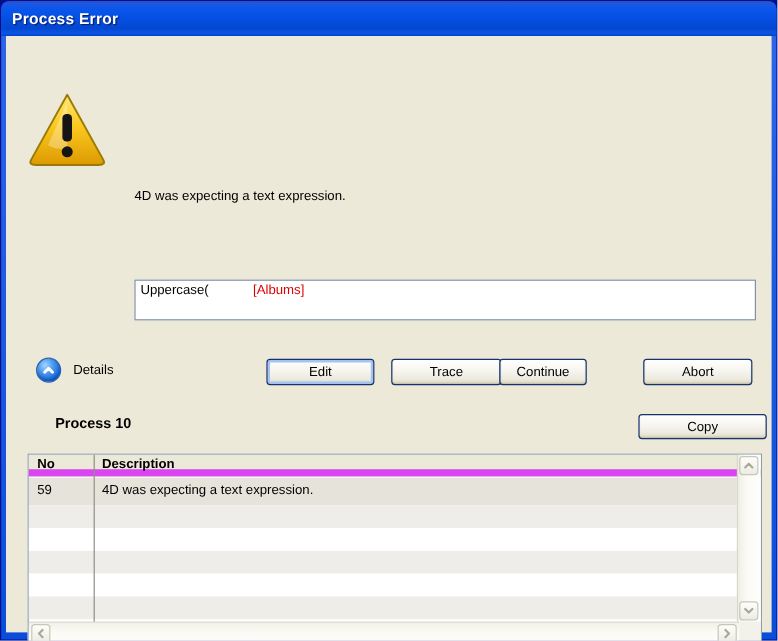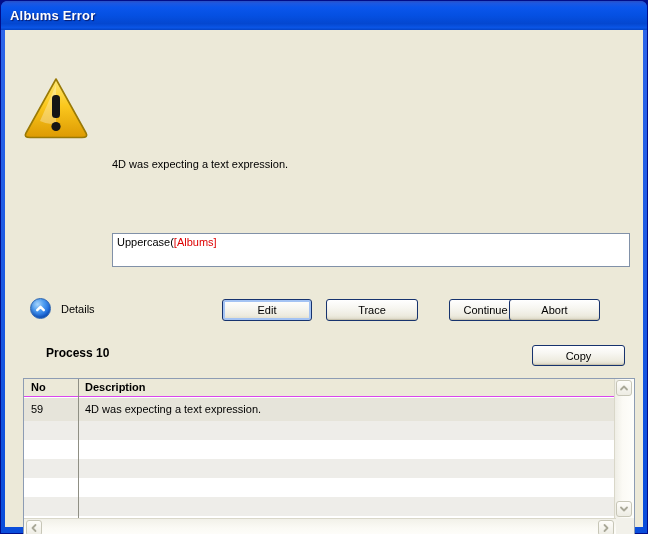--- a/index.html
+++ b/index.html
@@ -20,50 +20,50 @@
   .warn-icon { position:absolute; left:17px; top:45px; }
   .msg { position:absolute; left:107px; width:500px; font-size:11px; color:#000; }
   .msg1 { top:50px; }
   .msg2 { top:128px; }
 
   .expr-box {
     position:absolute; left:107px; top:203px; width:518px; height:34px;
     background:#ffffff; border:1px solid #8191a8; font-size:11px; padding:2px 4px; color:#000;
     line-height:13px; overflow:hidden; cursor:text;
   }
-  .tok-err { color:#dd0000; }
+  .tok-err { color:#dd0000;margin-left:37px; }
 
   .details-circle {
     position:absolute; left:25px; top:268px; width:21px; height:21px; border-radius:50%;
     background:radial-gradient(circle at 35% 28%, #a6d4fb 0%, #4d9cef 35%, #1a6ade 70%, #0d53b8 100%);
     border:1px solid #2a62ae; box-shadow:inset 0 -2px 3px rgba(0,10,60,0.25);
     display:flex; align-items:center; justify-content:center; cursor:pointer;
   }
   .details-label { position:absolute; left:56px; top:273px; font-size:11px; color:#000; }
 
   .btn {
     position:absolute; height:22px; border:1px solid #17336e; border-radius:3px;
     background:linear-gradient(180deg,#ffffff 0%,#f7f6f1 40%,#edebdf 78%,#ddd9c6 100%);
     font-family:"Liberation Sans", sans-serif; font-size:11px; color:#000; cursor:pointer;
     box-shadow:inset 0 -1px 1px rgba(120,110,80,0.25);
   }
   .btn-default { box-shadow:inset 0 0 0 2px #a4c3f3, inset 0 -1px 1px rgba(120,110,80,0.2); }
   .btn-edit { left:217px; top:269px; width:90px; }
   .btn-trace { left:321px; top:269px; width:92px; }
-  .btn-continue { left:444px; top:269px; width:73px; }
-  .btn-abort { left:504px; top:269px; width:91px; }
-  .btn-copy { left:527px; top:315px; width:93px; height:21px; }
+  .btn-continue { left:411px; top:269px; width:73px; }
+  .btn-abort { left:531px; top:269px; width:91px; }
+  .btn-copy { left:527px; top:315px; width:107px; height:21px; }
 
   .process-label { position:absolute; left:22px; top:316px; font-size:12px; font-weight:bold; color:#000;padding-left:19px; }
 
   .err-table {
     position:absolute; left:18px; top:348px; width:612px; height:160px;
     background:#ffffff; border:1px solid #8d9cb3;
   }
-  .thead { position:absolute; left:0; top:0; right:0; height:18px; background:#ece9d8; border-bottom:1px solid #d946ef; }
+  .thead { position:absolute; left:0; top:0; right:0; height:18px; background:#ece9d8; border-bottom:6px solid #d946ef; }
   .th { position:absolute; top:2px; font-size:11px; font-weight:bold; color:#000; }
   .th-no { left:7px; }
   .th-desc { left:61px; }
   .col-divider { position:absolute; left:54px; top:0; width:1px; height:139px; background:#8f8f84; z-index:4; }
   .data-row { position:absolute; left:0; top:19px; width:590px; height:23px; background:#e6e4da; cursor:default; }
   .cell { position:absolute; top:5px; font-size:11px; color:#000; white-space:nowrap; }
   .cell-no { left:7px; }
   .cell-desc { left:61px; }
   .stripe { position:absolute; left:0; width:590px; height:19px; }
   .stripe.g { background:#eeede9; }
@@ -91,21 +91,21 @@
   .sb-left { left:2px; top:1px; }
   .sb-right { right:2px; top:1px; }
 </style>
 </head>
 <body>
 
 <div class="win">
   <div class="frame"></div>
 
   <div class="titlebar">
-    <span class="title-text">Albums Error</span>
+    <span class="title-text">Process Error</span>
   </div>
 
   <div class="client">
 
     <svg class="warn-icon" width="68" height="66" viewBox="0 0 68 66">
       <defs>
         <linearGradient id="gold" x1="0" y1="0" x2="0" y2="1">
           <stop offset="0" stop-color="#ffe874"></stop>
           <stop offset="0.45" stop-color="#fbc81e"></stop>
           <stop offset="1" stop-color="#dd9a02"></stop>

